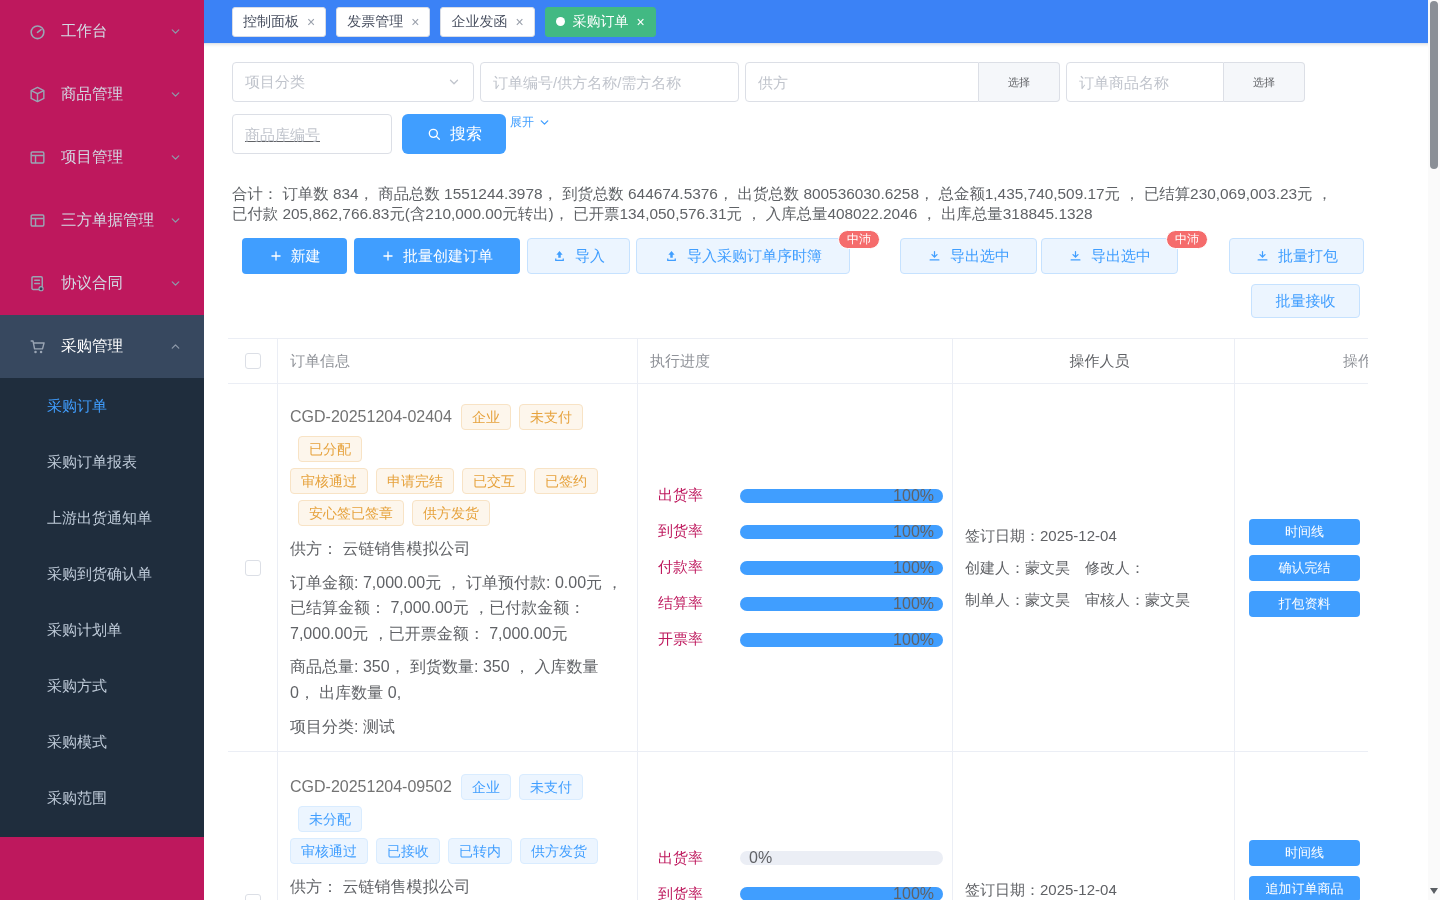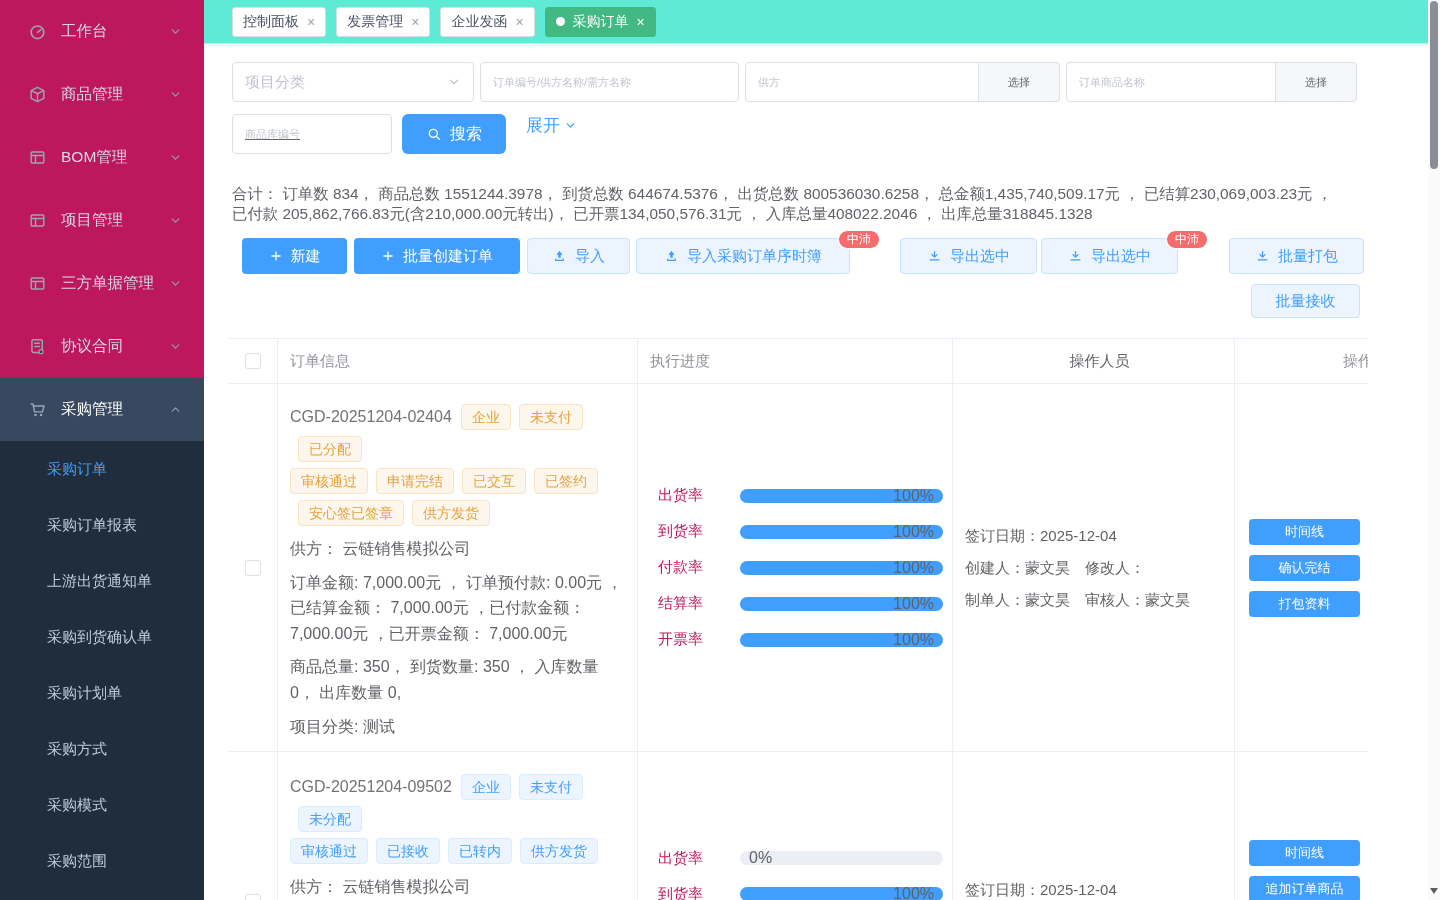--- a/index.html
+++ b/index.html
@@ -12,41 +12,41 @@
   .menu-item .mi-icon{width:19px;height:19px;margin-right:14px;color:#9aa5b4;display:inline-flex;flex-shrink:0}
   .mi-label{flex:1;white-space:nowrap}
   .mi-chevron{color:#8d99a9;display:inline-flex}
   .menu-item.open{background:#37485f;color:#fff}
   .submenu{background:#1f2d3d;min-height:459px}
   .submenu-item{height:56px;line-height:56px;padding-left:47px;color:#bfcbd9;font-size:15px;cursor:pointer;white-space:nowrap}
   .submenu-item.active{color:#409eff}
 
   
   .main{position:relative;flex:1;height:900px;background:#fff;overflow:hidden}
-  .tabbar{height:44px;display:flex;align-items:center;padding-left:28px;border-bottom:1px solid #dfe4ea;box-shadow:0 1px 3px rgba(0,0,0,.1);position:relative;z-index:2;background:#5eead4}
+  .tabbar{height:44px;display:flex;align-items:center;padding-left:28px;border-bottom:1px solid #dfe4ea;box-shadow:0 1px 3px rgba(0,0,0,.1);position:relative;z-index:2;background:#3b82f6}
   .tab{height:30px;display:inline-flex;align-items:center;padding:0 10px;border:1px solid #d8dce5;border-radius:3px;margin-right:10px;font-size:14px;color:#495060;background:#fff;cursor:pointer;white-space:nowrap}
   .tab-close{margin-left:8px;font-size:14px;color:#9aa0ab;line-height:1}
   .tab.active{background:#42b983;border-color:#42b983;color:#fff}
   .tab.active .tab-close{color:#fff}
   .tab-dot{width:9px;height:9px;border-radius:50%;background:#fff;margin-right:8px}
 
   .content{padding:18px 0 0 24px;height:856px;overflow:hidden;position:relative}
 
   
   .frow{display:flex;margin-left:4px;align-items:flex-start}
   .select{width:242px;height:40px;border:1px solid #dcdfe6;border-radius:4px;display:flex;align-items:center;justify-content:space-between;padding:0 12px;color:#c0c4cc;font-size:15px;background:#fff;margin-right:6px;cursor:pointer}
   .sel-chevron{color:#c0c4cc;display:inline-flex}
-  input.txt{height:40px;border:1px solid #dcdfe6;border-radius:4px;padding:0 12px;font-size:11px;color:#606266;outline:none}
+  input.txt{height:40px;border:1px solid #dcdfe6;border-radius:4px;padding:0 12px;font-size:15px;color:#606266;outline:none}
   input.txt::placeholder{color:#c0c4cc}
   .igroup{display:flex;margin-right:6px}
   .igroup input{border-radius:4px 0 0 4px}
   .iappend{width:81px;height:40px;background:#f5f7fa;border:1px solid #dcdfe6;border-left:none;border-radius:0 4px 4px 0;display:flex;align-items:center;justify-content:center;color:#606266;font-size:11px;cursor:pointer}
   .frow2{margin-top:12px}
   .btn-search{width:104px;height:40px;margin-left:10px;background:#409eff;color:#fff;border:none;border-radius:6px;font-size:16px;display:inline-flex;align-items:center;justify-content:center;gap:8px;cursor:pointer}
-  .expand{margin-left:20px;color:#409eff;font-size:17px;display:inline-flex;align-items:center;gap:4px;cursor:pointer}
+  .expand{margin-left:4px;color:#409eff;font-size:12px;display:inline-flex;align-items:center;gap:4px;cursor:pointer}
 
   
   .summary{margin:30px 0 0 4px;width:1130px;font-size:15.4px;line-height:20px;color:#5f6266}
 
   
   .toolbar{margin:14px 0 0 4px;width:1132px;display:flex;align-items:center}
   .btn{height:36px;border-radius:4px;font-size:15px;display:inline-flex;align-items:center;justify-content:center;gap:8px;cursor:pointer;border:1px solid transparent;position:relative;white-space:nowrap}
   .btn-primary{background:#409eff;color:#fff}
   .btn-plain{background:#ecf5ff;border-color:#c6e2ff;color:#409eff}
   .tb-right{margin-left:auto;display:flex}
@@ -141,34 +141,20 @@
           </svg>
         </span>
     </div>
     <div class="menu-item">
       <span class="mi-icon">
         <svg viewBox="0 0 24 24" width="19" height="19">
             <rect x="4" y="5" width="16" height="14" rx="1.5" stroke="currentColor" fill="none" stroke-width="1.8"></rect>
             <path d="M4 9.5h16M9.5 9.5V19" stroke="currentColor" stroke-width="1.8" fill="none"></path>
           </svg>
       </span>
-      <span class="mi-label">BOM管理</span>
-      <span class="mi-chevron">
-          <svg viewBox="0 0 24 24" width="13" height="13">
-            <path d="M6 9l6 6 6-6" fill="none" stroke="currentColor" stroke-width="2.4" stroke-linecap="round" stroke-linejoin="round"></path>
-          </svg>
-        </span>
-    </div>
-    <div class="menu-item">
-      <span class="mi-icon">
-        <svg viewBox="0 0 24 24" width="19" height="19">
-            <rect x="4" y="5" width="16" height="14" rx="1.5" stroke="currentColor" fill="none" stroke-width="1.8"></rect>
-            <path d="M4 9.5h16M9.5 9.5V19" stroke="currentColor" stroke-width="1.8" fill="none"></path>
-          </svg>
-      </span>
       <span class="mi-label">项目管理</span>
       <span class="mi-chevron">
           <svg viewBox="0 0 24 24" width="13" height="13">
             <path d="M6 9l6 6 6-6" fill="none" stroke="currentColor" stroke-width="2.4" stroke-linecap="round" stroke-linejoin="round"></path>
           </svg>
         </span>
     </div>
     <div class="menu-item">
       <span class="mi-icon">
         <svg viewBox="0 0 24 24" width="19" height="19">
@@ -257,21 +243,21 @@
                 <path d="M6 9l6 6 6-6" fill="none" stroke="currentColor" stroke-width="2.2" stroke-linecap="round" stroke-linejoin="round"></path>
               </svg>
             </span>
         </div>
         <input class="txt" style="width: 259px; margin-right: 6px;" placeholder="订单编号/供方名称/需方名称">
         <div class="igroup">
           <input class="txt" style="width: 234px;" placeholder="供方">
           <div class="iappend">选择</div>
         </div>
         <div class="igroup">
-          <input class="txt" style="width: 210px;" placeholder="订单商品名称">
+          <input class="txt" style="width: 158px;" placeholder="订单商品名称">
           <div class="iappend">选择</div>
         </div>
       </div>
 
       <div class="frow frow2">
         <input class="txt" style="width: 160px; text-decoration: underline;" placeholder="商品库编号">
         <button class="btn-search">
           <span class="icon">
               <svg viewBox="0 0 24 24" width="16" height="16">
                 <circle cx="11" cy="11" r="6" fill="none" stroke="#fff" stroke-width="2"></circle>

